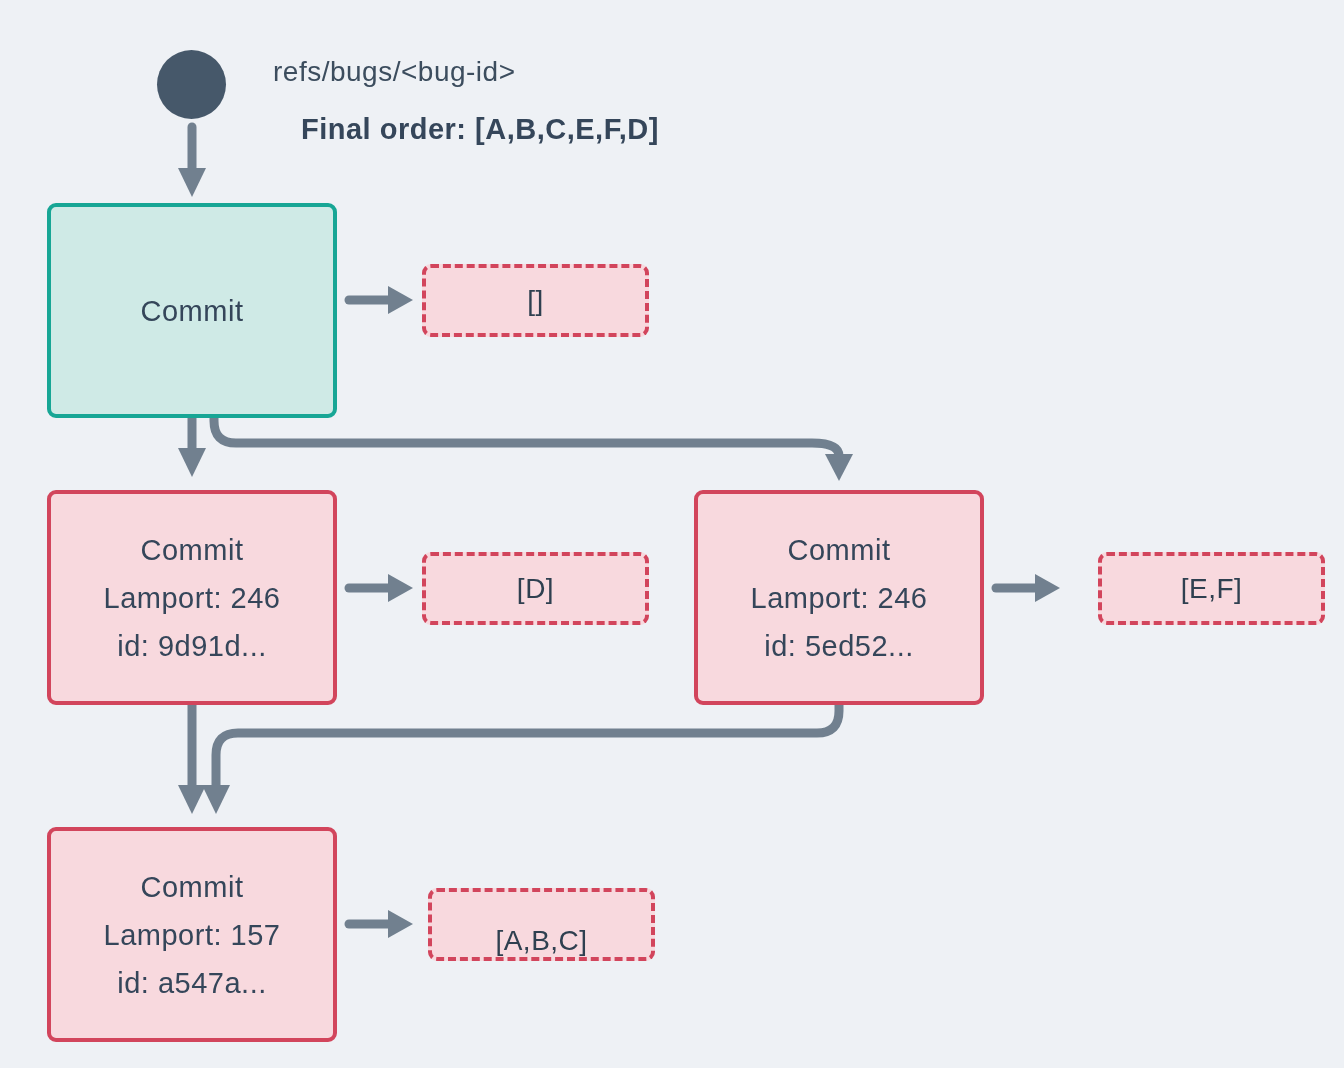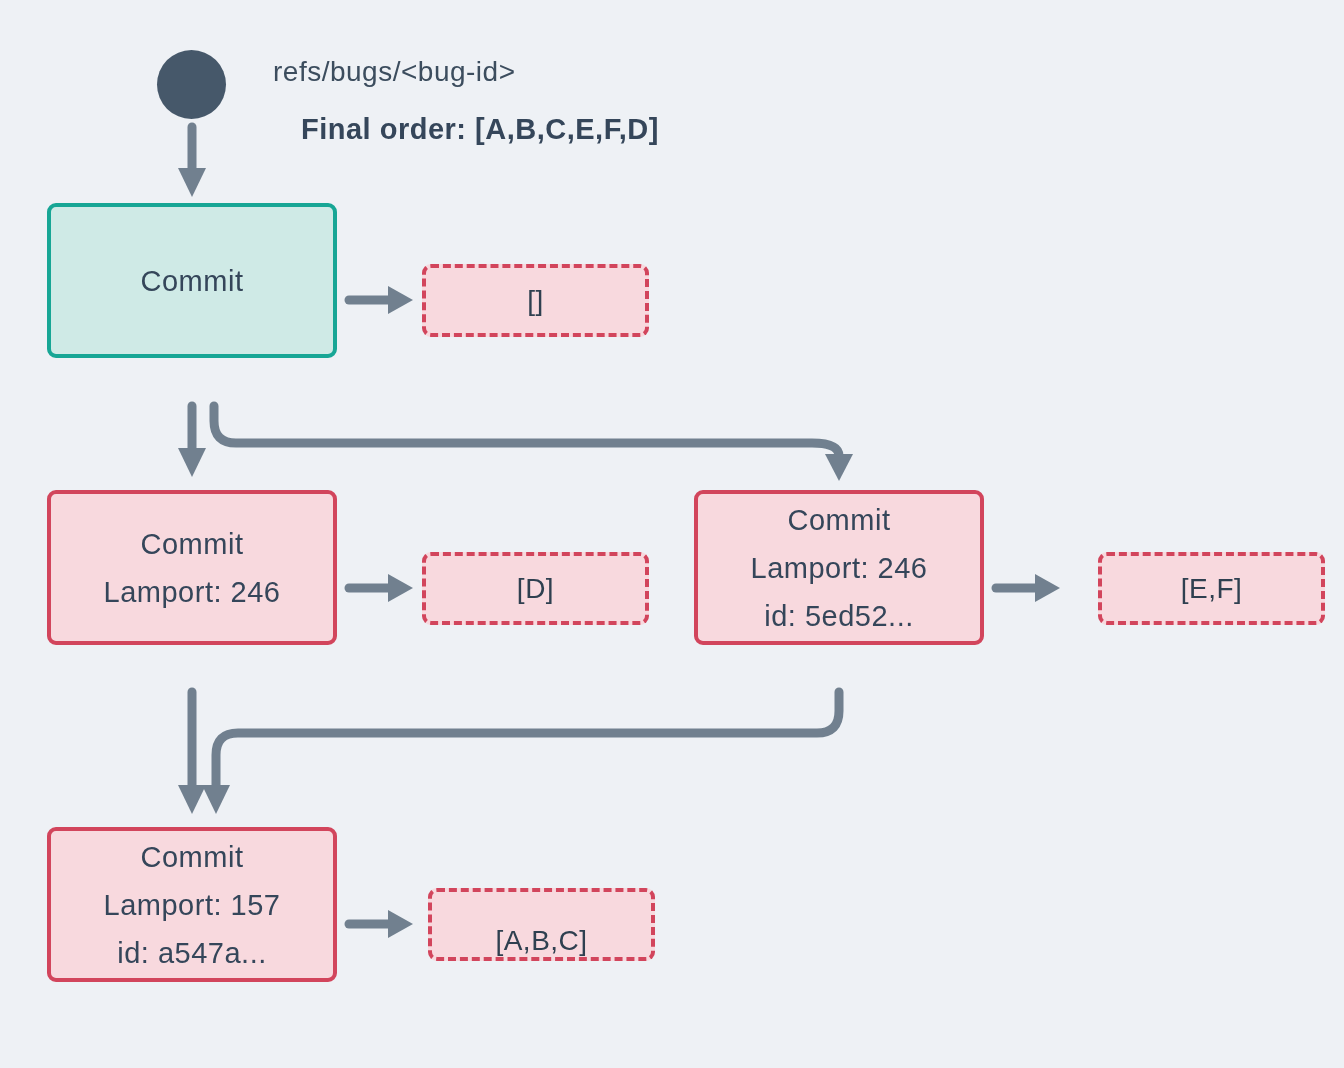--- a/index.html
+++ b/index.html
@@ -26,21 +26,21 @@
   .ref-name{
     position:absolute;left:273px;top:56px;
     font-size:28px;color:#3C4D5E;letter-spacing:.5px;
   }
   .final-order{
     position:absolute;left:273px;top:113px;
     font-size:29px;font-weight:bold;color:#35465A;letter-spacing:.5px;margin-left:28px;
   }
 
   .commit{
-    position:absolute;width:290px;height:155px;
+    position:absolute;width:290px;height:215px;
     box-sizing:border-box;border-radius:9px;
     display:flex;flex-direction:column;justify-content:center;align-items:center;
     font-size:29px;line-height:48px;color:#35465A;
     text-align:center;letter-spacing:.5px;
   }
   .commit.teal{background:#CFEAE6;border:4px solid #17A695;}
   .commit.pink{background:#F8D9DE;border:4px solid #D2455C;}
   .commit--root{left:47px;top:203px;}
   .commit--left{left:47px;top:490px;}
   .commit--right{left:694px;top:490px;}
@@ -100,20 +100,21 @@
   <div class="commit teal commit--root">
     <div>Commit</div>
   </div>
   <div class="ops ops--root">
     <span>[]</span>
   </div>
 
   <div class="commit pink commit--left">
     <div>Commit</div>
     <div>Lamport: 246</div>
+    <div>id: 9d91d...</div>
   </div>
   <div class="ops ops--left">
     <span>[D]</span>
   </div>
 
   <div class="commit pink commit--right">
     <div>Commit</div>
     <div>Lamport: 246</div>
     <div>id: 5ed52...</div>
   </div>

